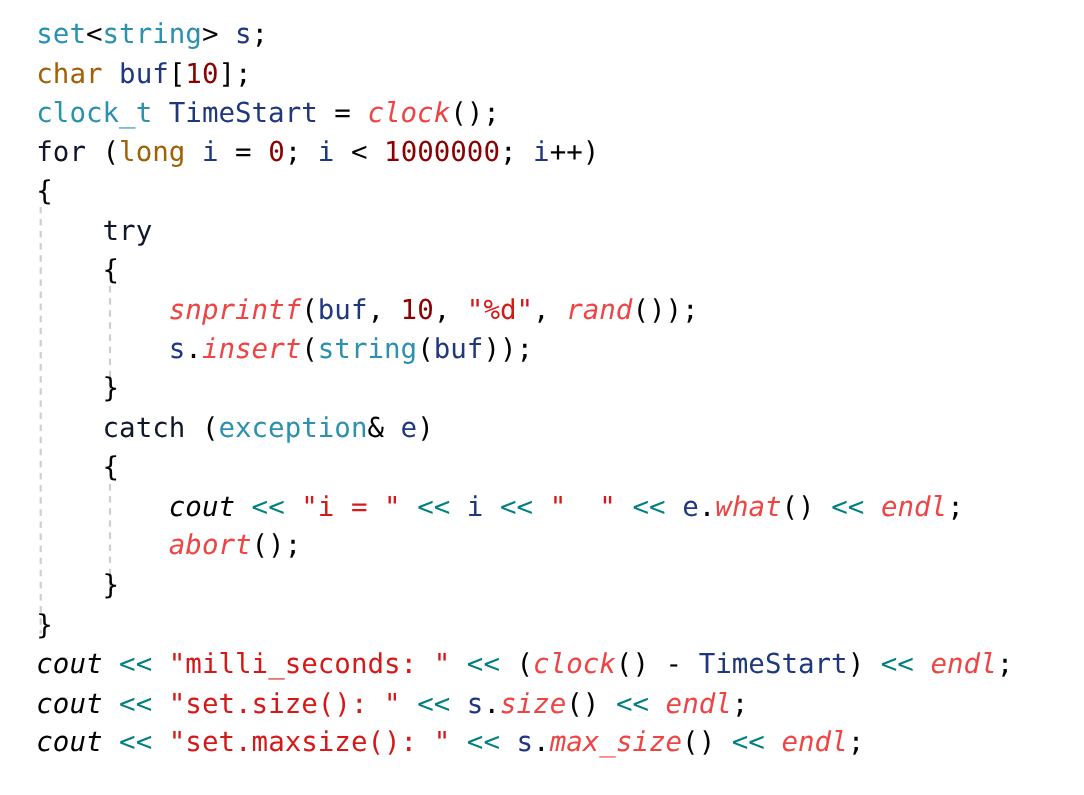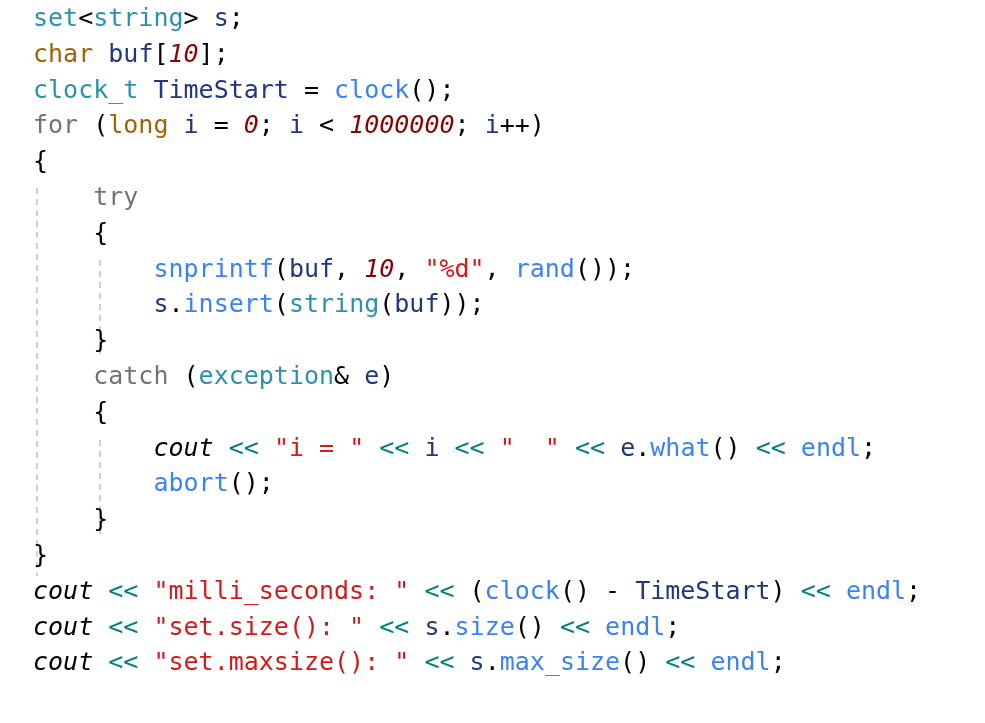--- a/index.html
+++ b/index.html
@@ -16,20 +16,21 @@
   #code-editor {
     position: relative;
     width: 985px;
     height: 723px;
     background: #ffffff;
     padding: 0;
     box-sizing: border-box;
   }
   .code-lines {
     position: relative;
+    padding-top: 13px;
     padding-left: 33px;
     font-size: 25px;
     line-height: 35.8px;
     letter-spacing: 0px;
     white-space: pre;
     z-index: 2;
   }
   .code-line {
     height: 35.8px;
     white-space: pre;
@@ -51,24 +52,24 @@
         #cfcfcf 0px, #cfcfcf 6px,
         rgba(255,255,255,0) 6px, rgba(255,255,255,0) 11px);
     background-size: 2px 11px;
     background-repeat: repeat-y;
   }
 
   
   .t-plain   { color: #000000; font-style: italic; }
   .t-type    { color: #2b91af; }   
   .t-keyword { color: #a16207; }   
-  .t-control { color: #737373; }   
+  .t-control { color: #0f172a; }   
   .t-ident   { color: #1f377f; }   
-  .t-func    { color: #3b82f6; }   
-  .t-num     { color: #8b0000; font-style: italic; }   
+  .t-func    { color: #ef4444; font-style: italic; }   
+  .t-num     { color: #8b0000; }   
   .t-string  { color: #d61818; }   
   .t-op      { color: #008080; }   
   .t-punct   { color: #000000; }
 </style>
 </head>
 <body>
 
 <div id="code-editor">
 
   <div class="indent-guides">

